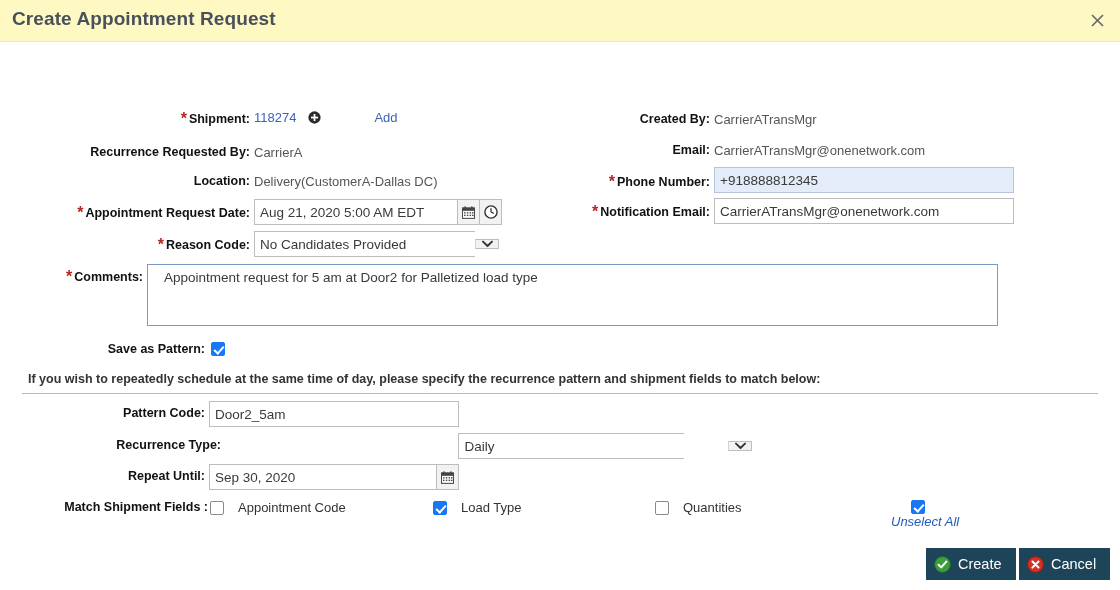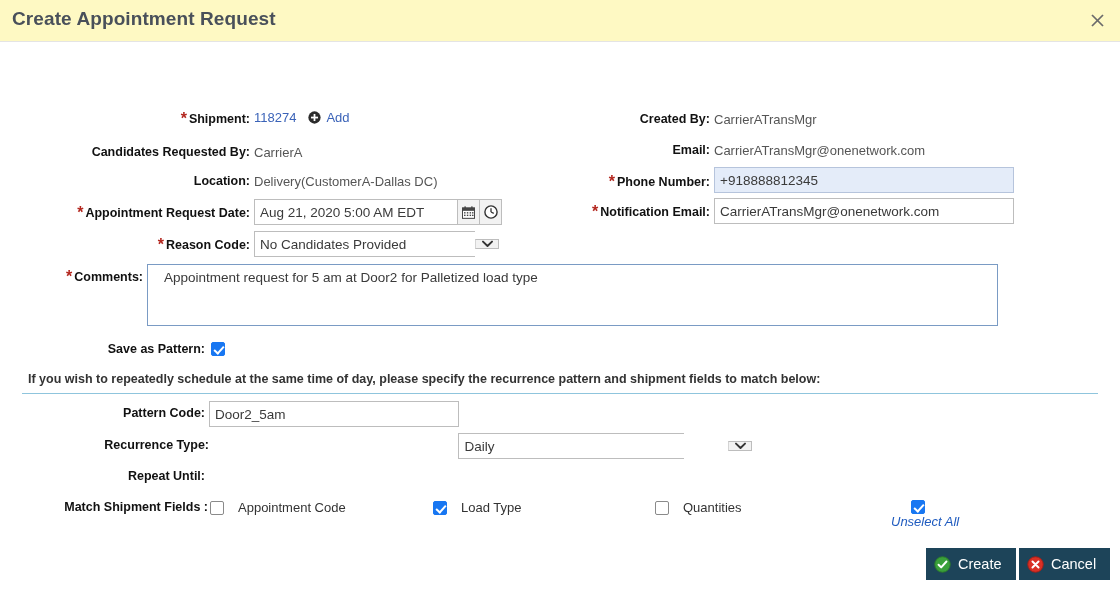--- a/index.html
+++ b/index.html
@@ -202,32 +202,32 @@
 
 <div class="dialog-body">
 
   
   <div class="row" style="left:0; top:68px; width:250px; justify-content:flex-end;">
     <span class="req">*</span>
     <span class="lbl">Shipment:</span>
   </div>
   <div class="row" style="left:254px; top:68px;">
     <span class="link">118274</span>
-    <span style="display:inline-flex;align-items:center;margin-left:12px;cursor:pointer;">
+    <span style="display:inline-flex;align-items:center;margin-left:12px;cursor:pointer;gap:48px;">
       <svg class="plus-circle" viewBox="0 0 14 14">
         <circle cx="7" cy="7" r="6.6" fill="#2b2b2b"></circle>
         <rect x="3.2" y="6.1" width="7.6" height="1.9" fill="#fff"></rect>
         <rect x="6.05" y="3.2" width="1.9" height="7.6" fill="#fff"></rect>
       </svg>
       <span class="link" style="margin-left:5px;">Add</span>
     </span>
   </div>
 
   <div class="row" style="left:0; top:103px; width:250px; justify-content:flex-end;">
-    <span class="lbl">Candidates Requested By:</span>
+    <span class="lbl">Recurrence Requested By:</span>
   </div>
   <div class="row" style="left:254px; top:103px;">
     <span class="val">CarrierA</span>
   </div>
 
   <div class="row" style="left:0; top:132px; width:250px; justify-content:flex-end;">
     <span class="lbl">Location:</span>
   </div>
   <div class="row" style="left:254px; top:132px;">
     <span class="val">Delivery(CustomerA-Dallas DC)</span>
@@ -323,34 +323,55 @@
 
   <div class="note">If you wish to repeatedly schedule at the same time of day, please specify the recurrence pattern and shipment fields to match below:</div>
   <div class="hr-blue"></div>
 
   
   <div class="row" style="left:0; top:364px; width:205px; justify-content:flex-end;">
     <span class="lbl">Pattern Code:</span>
   </div>
   <input class="inp" style="position: absolute; left: 209px; top: 359px; width: 250px;" value="Door2_5am">
 
-  <div class="row" style="left:4px; top:396px; width:205px; justify-content:flex-end;">
+  <div class="row" style="left:16px; top:396px; width:205px; justify-content:flex-end;">
     <span class="lbl">Recurrence Type:</span>
   </div>
   <div class="row sel-wrap" style="left:209px; top:391px;gap:44px;">
     <input class="inp" style="width: 226px; border-right: none;" readonly="" value="Daily">
     <span class="sel-arrow">
       <svg width="11" height="8" viewBox="0 0 11 8" aria-hidden="true">
         <path d="M1 1.6 L5.5 6 L10 1.6" fill="none" stroke="#333" stroke-width="1.9" stroke-linecap="round" stroke-linejoin="round"></path>
       </svg>
     </span>
   </div>
 
   <div class="row" style="left:0; top:427px; width:205px; justify-content:flex-end;">
     <span class="lbl">Repeat Until:</span>
+  </div>
+  <div class="row inp-group" style="left:209px; top:422px;">
+    <input class="inp" style="width: 228px;" readonly="" value="Sep 30, 2020">
+    <span class="icon-btn">
+      <svg width="13" height="13" viewBox="0 0 14 14" aria-hidden="true">
+        <rect x="0.5" y="2" width="13" height="11.3" fill="#fff" stroke="#444" stroke-width="1.1"></rect>
+        <rect x="0.5" y="2" width="13" height="3.2" fill="#444"></rect>
+        <rect x="2.6" y="0.4" width="1.5" height="2.6" fill="#444"></rect>
+        <rect x="9.9" y="0.4" width="1.5" height="2.6" fill="#444"></rect>
+        <g fill="#444">
+          <rect x="2.2" y="6.6" width="1.6" height="1.5"></rect>
+            <rect x="5.2" y="6.6" width="1.6" height="1.5"></rect>
+          <rect x="8.2" y="6.6" width="1.6" height="1.5"></rect>
+            <rect x="10.8" y="6.6" width="1.6" height="1.5"></rect>
+          <rect x="2.2" y="9.3" width="1.6" height="1.5"></rect>
+            <rect x="5.2" y="9.3" width="1.6" height="1.5"></rect>
+          <rect x="8.2" y="9.3" width="1.6" height="1.5"></rect>
+            <rect x="10.8" y="9.3" width="1.6" height="1.5"></rect>
+        </g>
+      </svg>
+    </span>
   </div>
 
   
   <div class="row" style="left:0; top:458px; width:208px; justify-content:flex-end;">
     <span class="lbl">Match Shipment Fields :</span>
   </div>
 
   <div class="row" style="left:210px; top:458px;">
     <span class="cb"></span>
     <span class="cb-label">Appointment Code</span>

